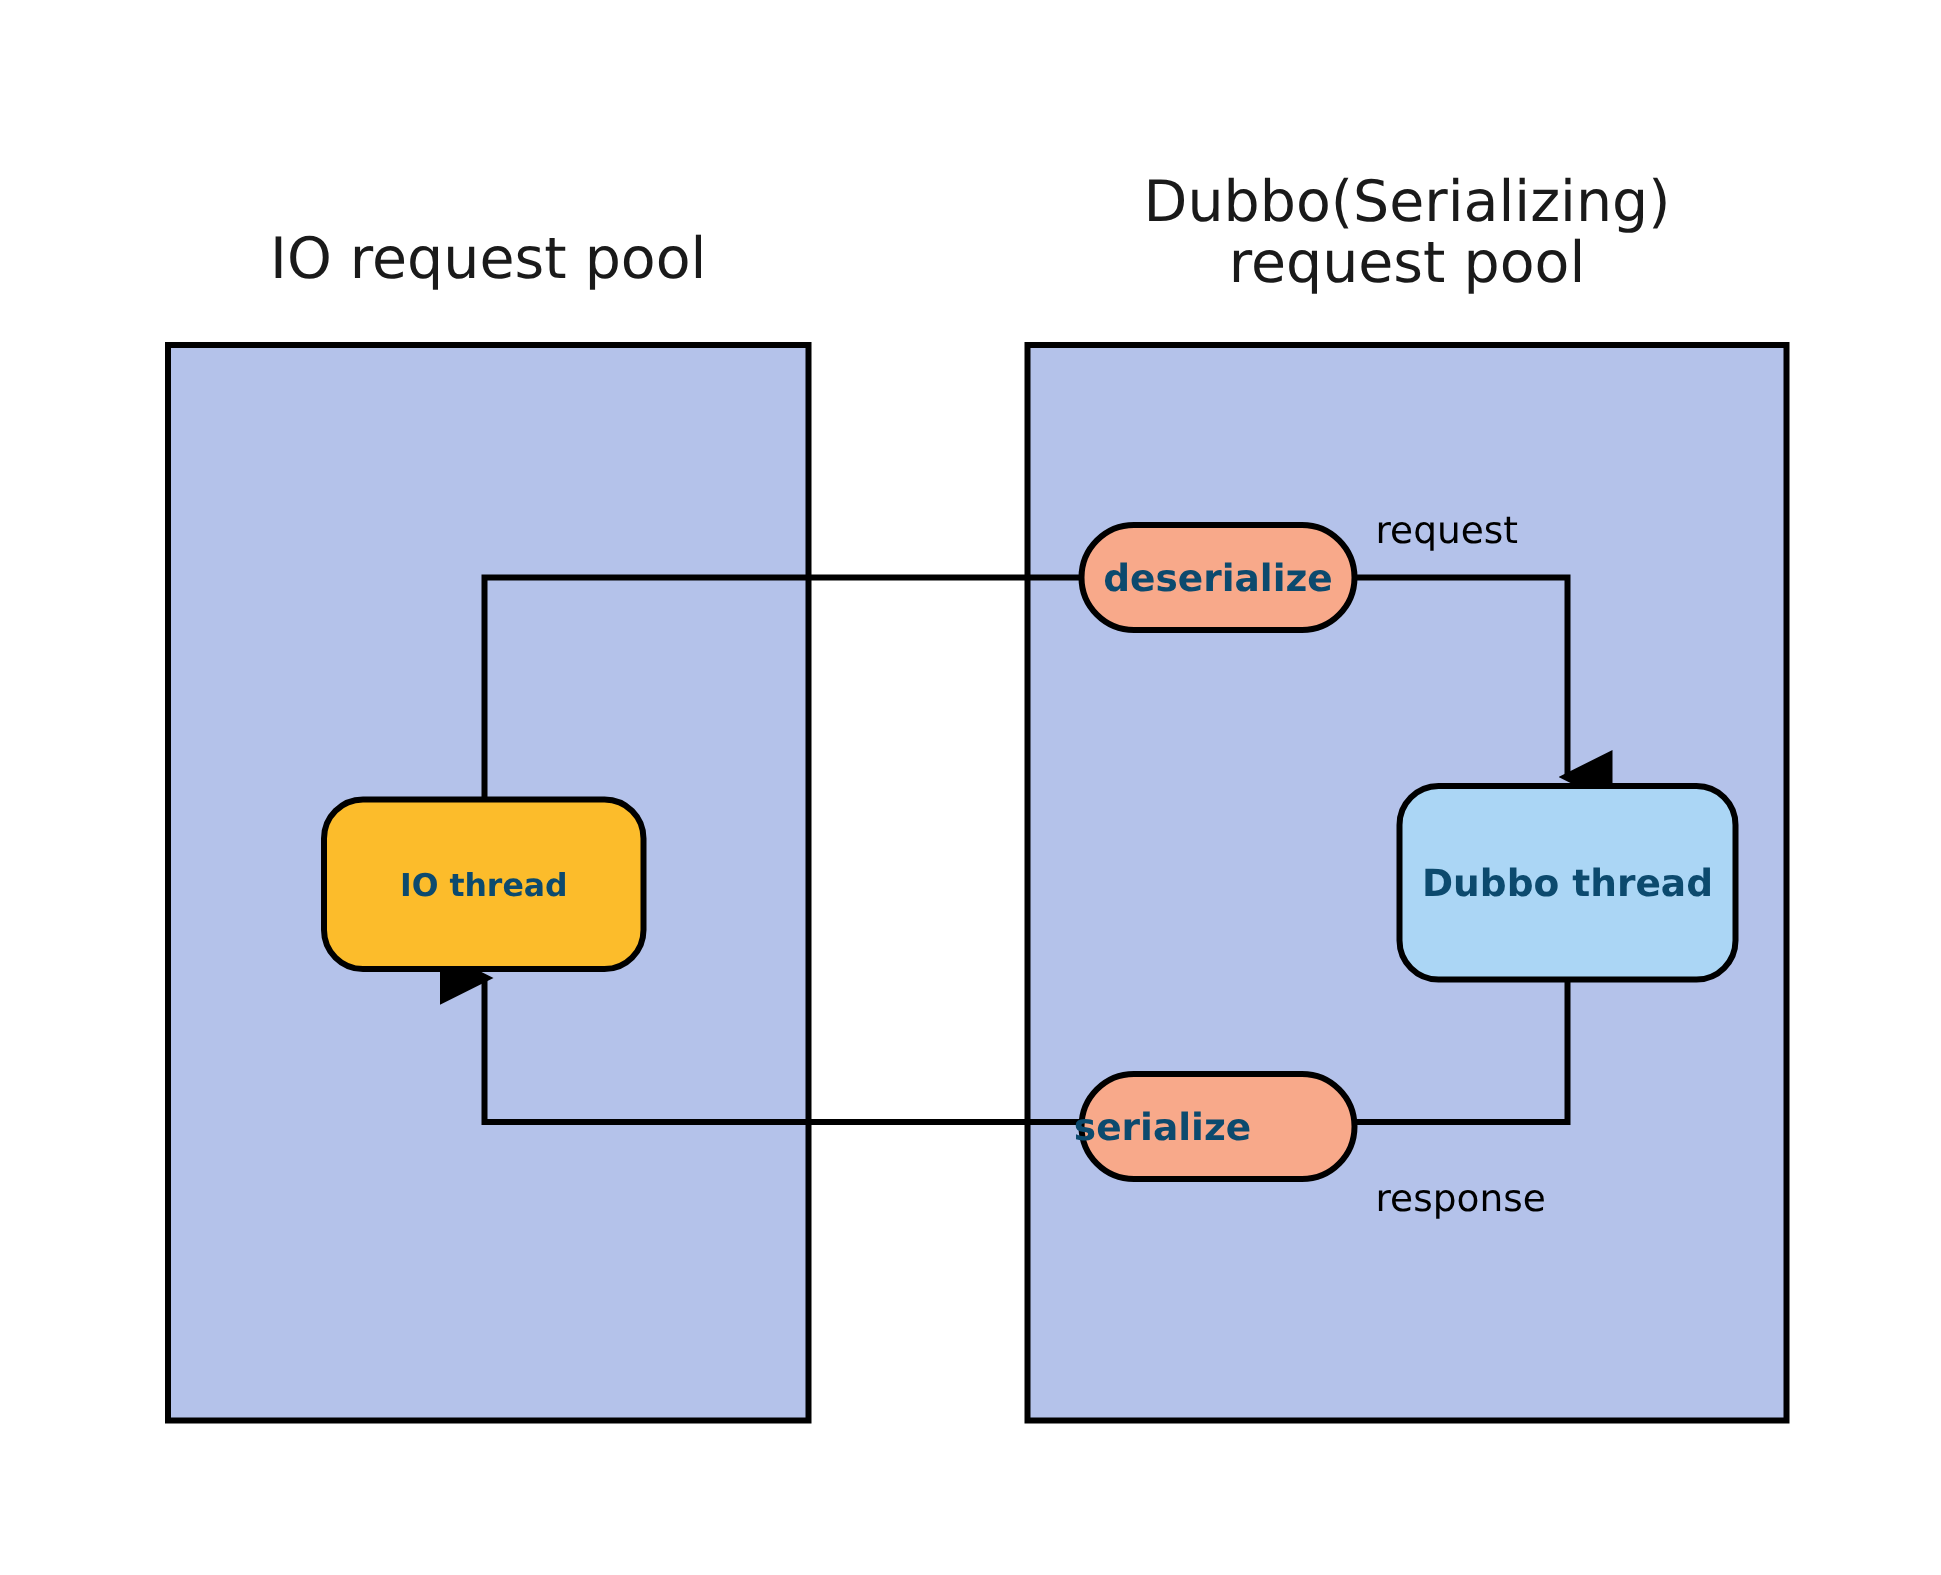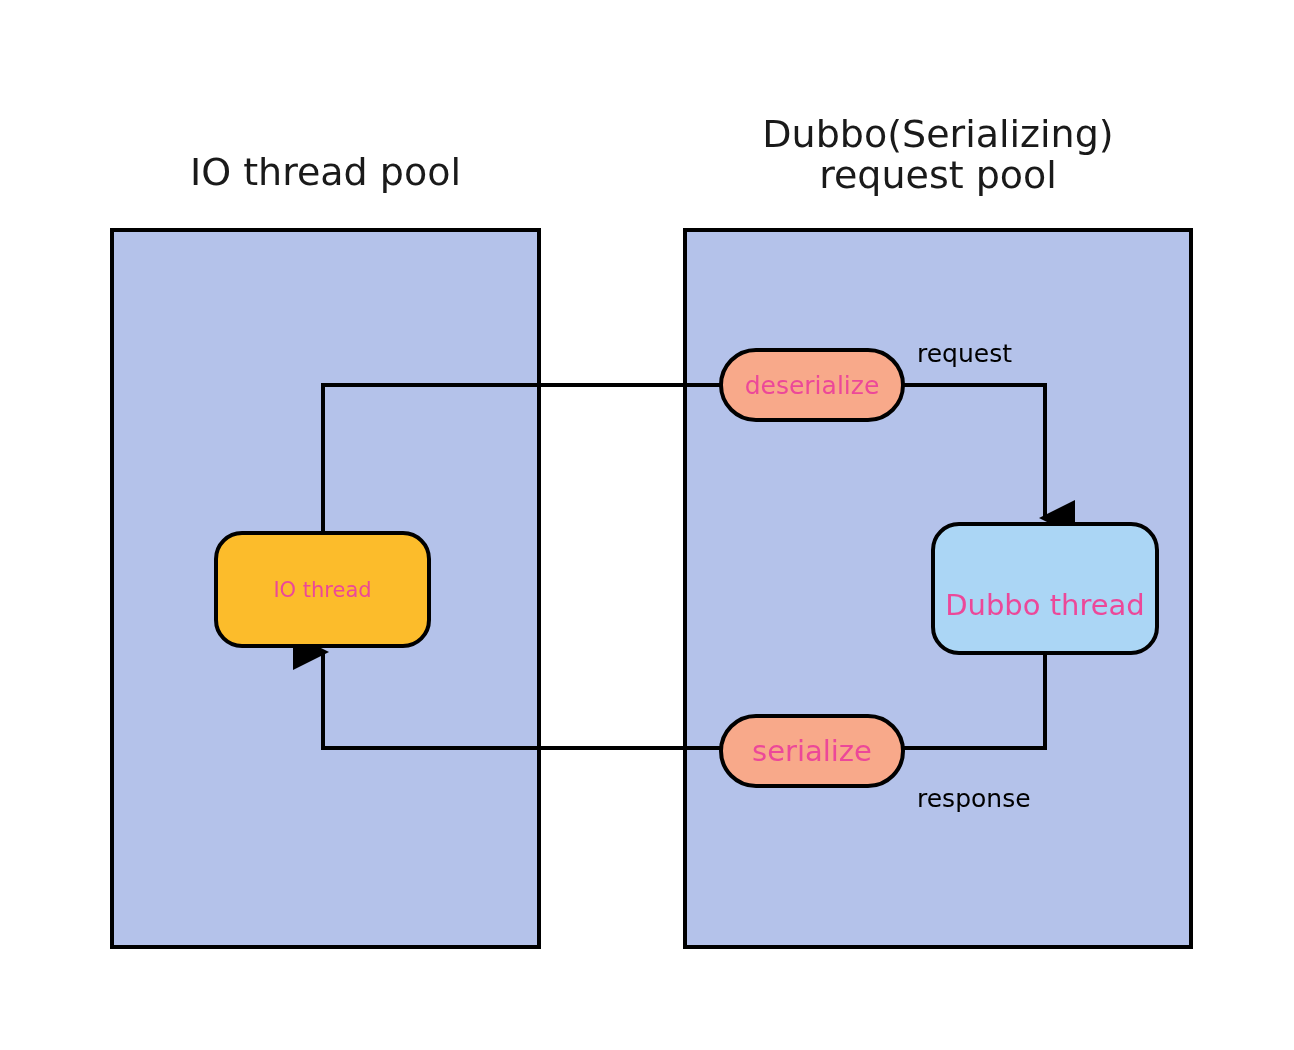--- a/index.html
+++ b/index.html
@@ -38,39 +38,40 @@
   #title-dubbo {
     left: 685px;
     top: 114px;
     width: 506px;
   }
   .node-label {
     position: absolute;
     display: flex;
     align-items: center;
     justify-content: center;
-    color: #ec4899;
+    color: #0c4a6e;
     font-family: "DejaVu Sans", sans-serif;
     pointer-events: none;
+    font-weight: bold;
   }
   #label-io-thread {
     left: 216px; top: 533px; width: 213px; height: 113px;
     font-size: 21px;
   }
   #label-dubbo-thread {
-    left: 933px; top: 540px; width: 224px; height: 129px;
-    font-size: 29px;
+    left: 933px; top: 524px; width: 224px; height: 129px;
+    font-size: 25px;
   }
   #label-deserialize {
     left: 721px; top: 350px; width: 182px; height: 70px;
     font-size: 25px;
   }
   #label-serialize {
-    left: 721px; top: 716px; width: 182px; height: 70px;
-    font-size: 29px;
+    left: 684px; top: 716px; width: 182px; height: 70px;
+    font-size: 25px;
   }
   .edge-label {
     position: absolute;
     color: #000000;
     font-size: 25px;
     font-family: "DejaVu Sans", sans-serif;
     white-space: nowrap;
   }
   #label-request {
     left: 917px; top: 339px;
@@ -107,21 +108,21 @@
   <rect x="216" y="533" width="213" height="113" rx="26" ry="26" fill="#fcbc2b" stroke="#000000" stroke-width="4"></rect>
 
   <rect x="933" y="524" width="224" height="129" rx="26" ry="26" fill="#abd6f5" stroke="#000000" stroke-width="4"></rect>
 
   <rect x="721" y="350" width="182" height="70" rx="35" ry="35" fill="#f8a98a" stroke="#000000" stroke-width="4"></rect>
 
   <rect x="721" y="716" width="182" height="70" rx="35" ry="35" fill="#f8a98a" stroke="#000000" stroke-width="4"></rect>
 
 </svg>
 
-<div class="pool-title" id="title-io">IO thread pool</div>
+<div class="pool-title" id="title-io">IO request pool</div>
 
 <div class="pool-title" id="title-dubbo">Dubbo(Serializing)
 request pool</div>
 
 <div class="node-label" id="label-io-thread">IO thread</div>
 
 <div class="node-label" id="label-dubbo-thread">Dubbo thread</div>
 
 <div class="node-label" id="label-deserialize">deserialize</div>
 

